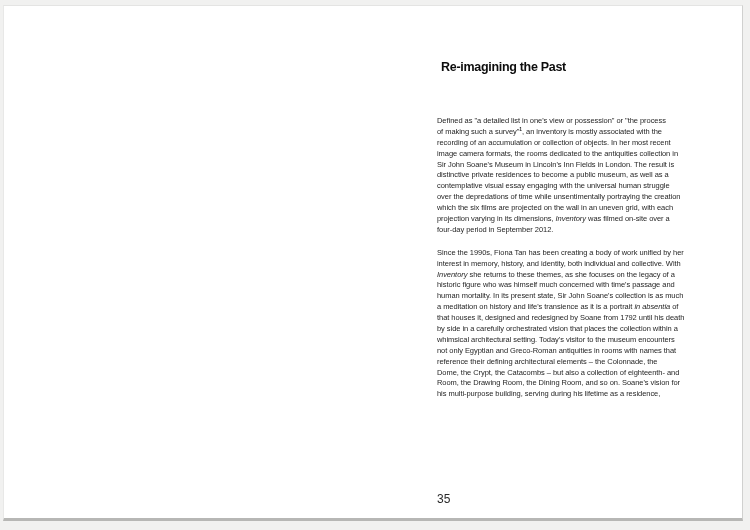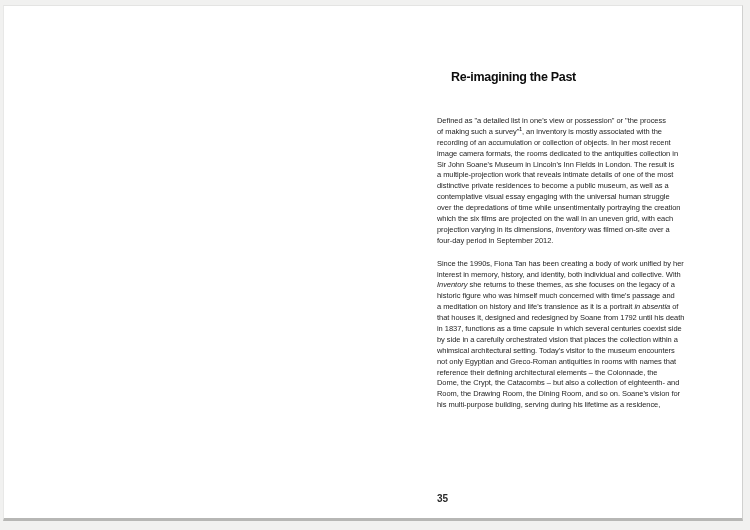--- a/index.html
+++ b/index.html
@@ -30,21 +30,21 @@
     border-top: 1px solid #e4e4e3;
     border-left: 1px solid #e8e8e7;
     border-right: 1px solid #d0d0cf;
     border-bottom: 3px solid #b7b7b5;
     box-sizing: border-box;
   }
   .heading {
     position: absolute;
     left: 433px;
     top: 50px;
-    margin: 14px;
+    margin: 4px;
     font-size: 12.5px;
     font-weight: bold;
     letter-spacing: -0.3px;
     color: #0d0d0d;
   }
   .body-text {
     position: absolute;
     left: 433px;
     top: 110px;
     width: 260px;
@@ -66,55 +66,54 @@
   .line sup {
     font-size: 0.65em;
     vertical-align: super;
     line-height: 0;
     font-weight: bold;
   }
   .page-number {
     position: absolute;
     left: 433px;
     top: 488px;
-    font-size: 10px;
-    font-weight: bold;
+    font-size: 12px;
+    font-weight: normal;
     color: #2a2a2a;
     line-height: 10px;
   }
 </style>
 </head>
 <body>
 
 <div class="canvas">
   <div class="page">
     <h1 class="heading">Re-imagining the Past</h1>
     <div class="body-text">
       <div class="paragraph">
           <div class="line"><span>Defined as "a detailed list in one's view or possession" or "the process</span></div>
           <div class="line"><span>of making such a survey"</span><sup>1</sup><span>, an inventory is mostly associated with the</span></div>
           <div class="line"><span>recording of an accumulation or collection of objects. In her most recent</span></div>
           <div class="line"><span>image camera formats, the rooms dedicated to the antiquities collection in</span></div>
           <div class="line"><span>Sir John Soane's Museum in Lincoln's Inn Fields in London. The result is</span></div>
-          <div class="line"><span>a multiple-projection work that reveals intimate details of one of the most</span></div>
           <div class="line"><span>distinctive private residences to become a public museum, as well as a</span></div>
           <div class="line"><span>contemplative visual essay engaging with the universal human struggle</span></div>
           <div class="line"><span>over the depredations of time while unsentimentally portraying the creation</span></div>
           <div class="line"><span>which the six films are projected on the wall in an uneven grid, with each</span></div>
           <div class="line"><span>projection varying in its dimensions, </span><i>Inventory</i><span> was filmed on-site over a</span></div>
           <div class="line"><span>four-day period in September 2012.</span></div>
         </div>
       <div class="paragraph">
           <div class="line"><span>Since the 1990s, Fiona Tan has been creating a body of work unified by her</span></div>
           <div class="line"><span>interest in memory, history, and identity, both individual and collective. With</span></div>
           <div class="line"><i>Inventory</i><span> she returns to these themes, as she focuses on the legacy of a</span></div>
           <div class="line"><span>historic figure who was himself much concerned with time's passage and</span></div>
+          <div class="line"><span>human mortality. In its present state, Sir John Soane's collection is as much</span></div>
           <div class="line"><span>a meditation on history and life's transience as it is a portrait </span><i>in absentia</i><span> of</span></div>
           <div class="line"><span>that houses it, designed and redesigned by Soane from 1792 until his death</span></div>
-          <div class="line"><span>in 1837, functions as a time capsule in which several centuries coexist side</span></div>
           <div class="line"><span>by side in a carefully orchestrated vision that places the collection within a</span></div>
           <div class="line"><span>whimsical architectural setting. Today's visitor to the museum encounters</span></div>
           <div class="line"><span>not only Egyptian and Greco-Roman antiquities in rooms with names that</span></div>
           <div class="line"><span>reference their defining architectural elements – the Colonnade, the</span></div>
           <div class="line"><span>Dome, the Crypt, the Catacombs – but also a collection of eighteenth- and</span></div>
           <div class="line"><span>Room, the Drawing Room, the Dining Room, and so on. Soane's vision for</span></div>
           <div class="line"><span>his multi-purpose building, serving during his lifetime as a residence,</span></div>
         </div>
     </div>
     <div class="page-number">35</div>

